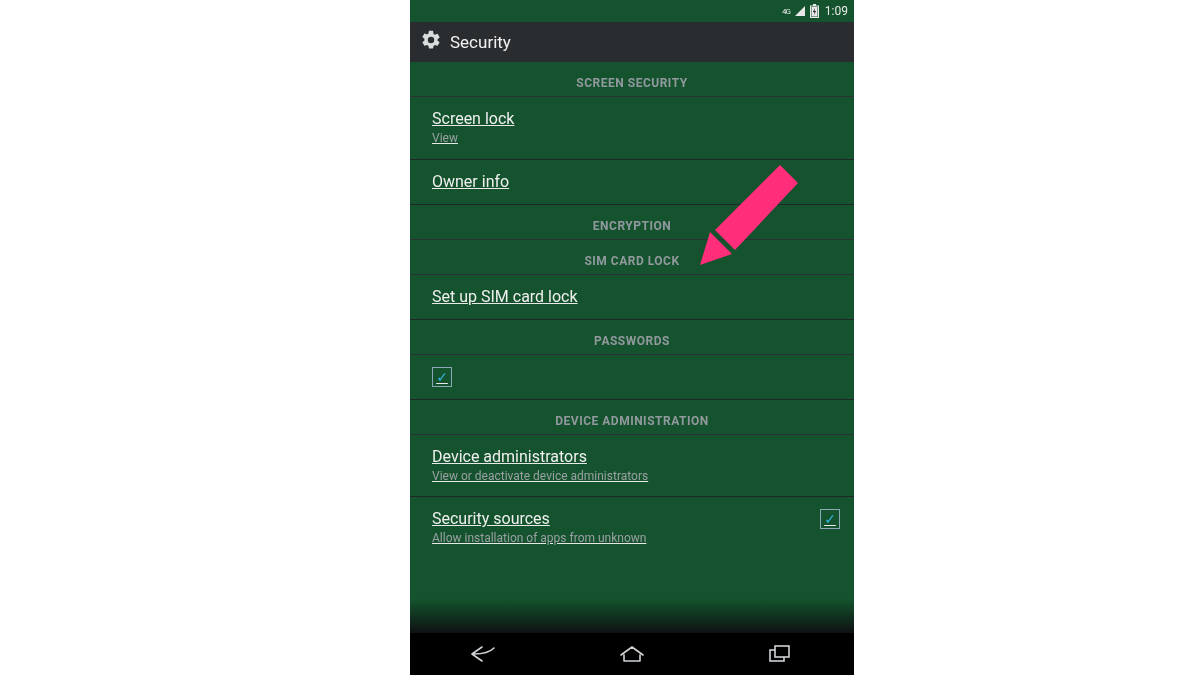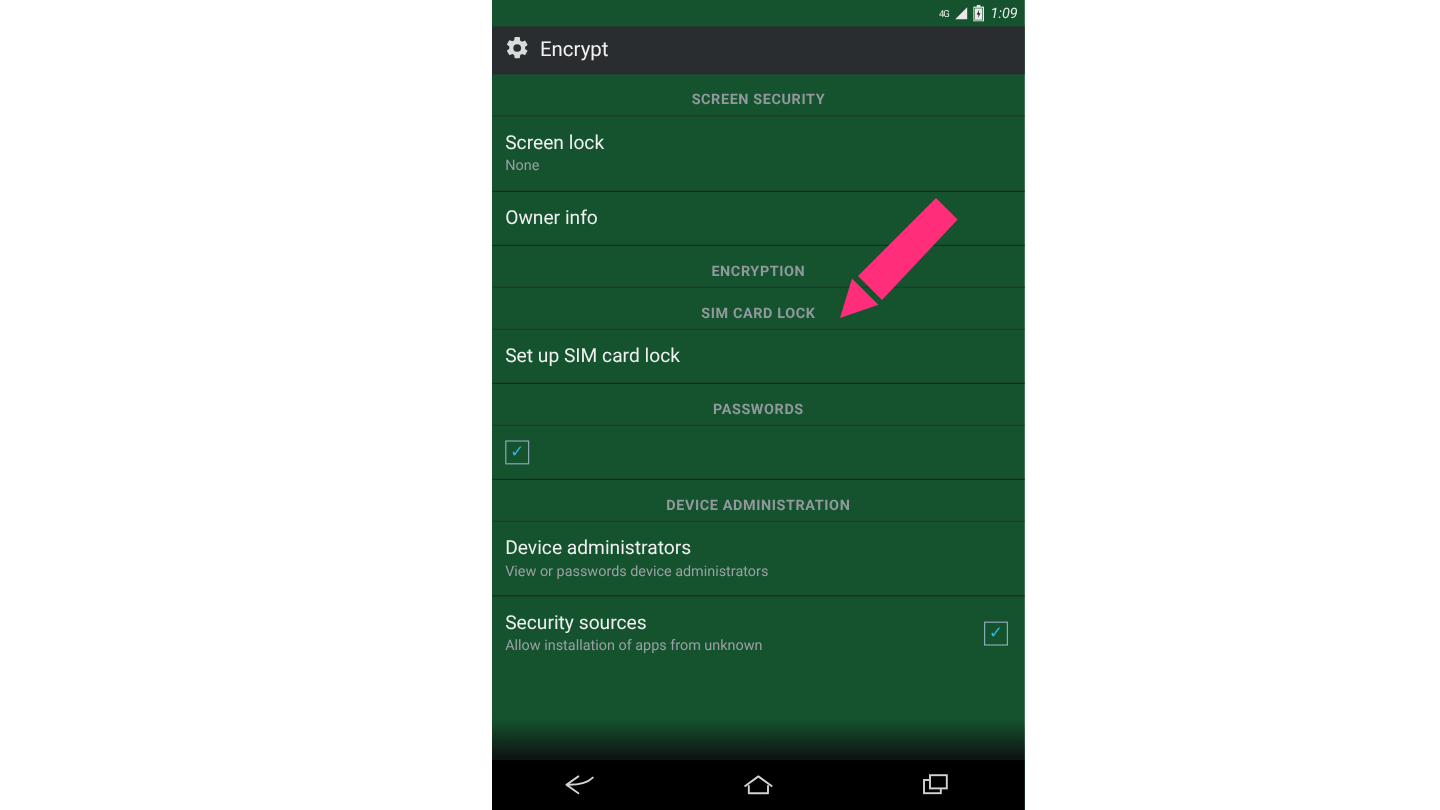--- a/index.html
+++ b/index.html
@@ -67,26 +67,26 @@
     padding: 14px 14px 6px 14px;
     font-size: 12px;
     font-weight: 700;
     color: #92999e;
     letter-spacing: 0.5px;
     text-transform: uppercase;
     border-bottom: 1px solid #2c3135;
     text-align: center;
   }
   .item {
-    padding: 12px 14px 12px 11px;
+    padding: 12px 14px 12px 22px;
     border-bottom: 1px solid #20262a;
     display: flex;
-    align-items: center;
     justify-content: space-between;
     gap: 12px;
+    text-decoration: underline;
   }
   .item .txt { flex: 1 1 auto; }
   .item .label {
     font-size: 16px;
     color: #f0f0f0;
     line-height: 1.25;
   }
   .item .sub {
     font-size: 12px;
     color: #9aa0a4;
@@ -167,40 +167,40 @@
           </svg>
       </span>
       <span>
         <svg width="9" height="14" viewBox="0 0 9 14">
           <rect x="3" y="0" width="3" height="2" fill="#e9e9e9"></rect>
           <rect x="0.5" y="2" width="8" height="11.5" fill="none" stroke="#e9e9e9" stroke-width="1"></rect>
           <rect x="1.5" y="3" width="6" height="9.5" fill="#e9e9e9"></rect>
           <path d="M5 4 L3 8 L4.5 8 L4 11 L6 7 L4.5 7 Z" fill="#0e1113"></path>
         </svg>
       </span>
-      <span style="margin-left:2px;font-style:italic;">1:09</span>
+      <span style="margin-left:2px;">1:09</span>
     </div>
 
     <div class="titlebar">
       <span>
         <svg width="22" height="22" viewBox="0 0 24 24">
           <path fill="#d9dcdd" d="M19.14,12.94a7.14,7.14,0,0,0,.05-.94,7.14,7.14,0,0,0-.05-.94l2.03-1.58a.5.5,0,0,0,.12-.64l-1.92-3.32a.5.5,0,0,0-.61-.22l-2.39.96a7.03,7.03,0,0,0-1.62-.94l-.36-2.54A.5.5,0,0,0,13.9,2h-3.8a.5.5,0,0,0-.49.42L9.25,4.96a7.03,7.03,0,0,0-1.62.94l-2.39-.96a.5.5,0,0,0-.61.22L2.71,8.48a.5.5,0,0,0,.12.64L4.86,10.7a7.14,7.14,0,0,0-.05.94,7.14,7.14,0,0,0,.05.94L2.83,14.16a.5.5,0,0,0-.12.64l1.92,3.32a.5.5,0,0,0,.61.22l2.39-.96a7.03,7.03,0,0,0,1.62.94l.36,2.54a.5.5,0,0,0,.49.42h3.8a.5.5,0,0,0,.49-.42l.36-2.54a7.03,7.03,0,0,0,1.62-.94l2.39.96a.5.5,0,0,0,.61-.22l1.92-3.32a.5.5,0,0,0-.12-.64ZM12,15.5A3.5,3.5,0,1,1,15.5,12,3.5,3.5,0,0,1,12,15.5Z"></path>
         </svg>
       </span>
-      <span class="title">Encrypt</span>
+      <span class="title">Security</span>
     </div>
 
     <div class="list">
 
       <div class="section-header">SCREEN SECURITY</div>
 
       <div class="item">
         <div class="txt">
           <div class="label">Screen lock</div>
-          <div class="sub">None</div>
+          <div class="sub">View</div>
         </div>
       </div>
 
       <div class="item">
         <div class="txt">
           <div class="label">Owner info</div>
         </div>
       </div>
 
       <div class="section-header">ENCRYPTION</div>
@@ -218,21 +218,21 @@
 
       <div class="item">
         <div class="checkbox">✓</div>
       </div>
 
       <div class="section-header">DEVICE ADMINISTRATION</div>
 
       <div class="item">
         <div class="txt">
           <div class="label">Device administrators</div>
-          <div class="sub">View or passwords device administrators</div>
+          <div class="sub">View or deactivate device administrators</div>
         </div>
       </div>
 
       <div class="item" style="border-bottom:none;">
         <div class="txt">
           <div class="label">Security sources</div>
           <div class="sub">Allow installation of apps from unknown</div>
         </div>
         <div class="checkbox">✓</div>
       </div>

